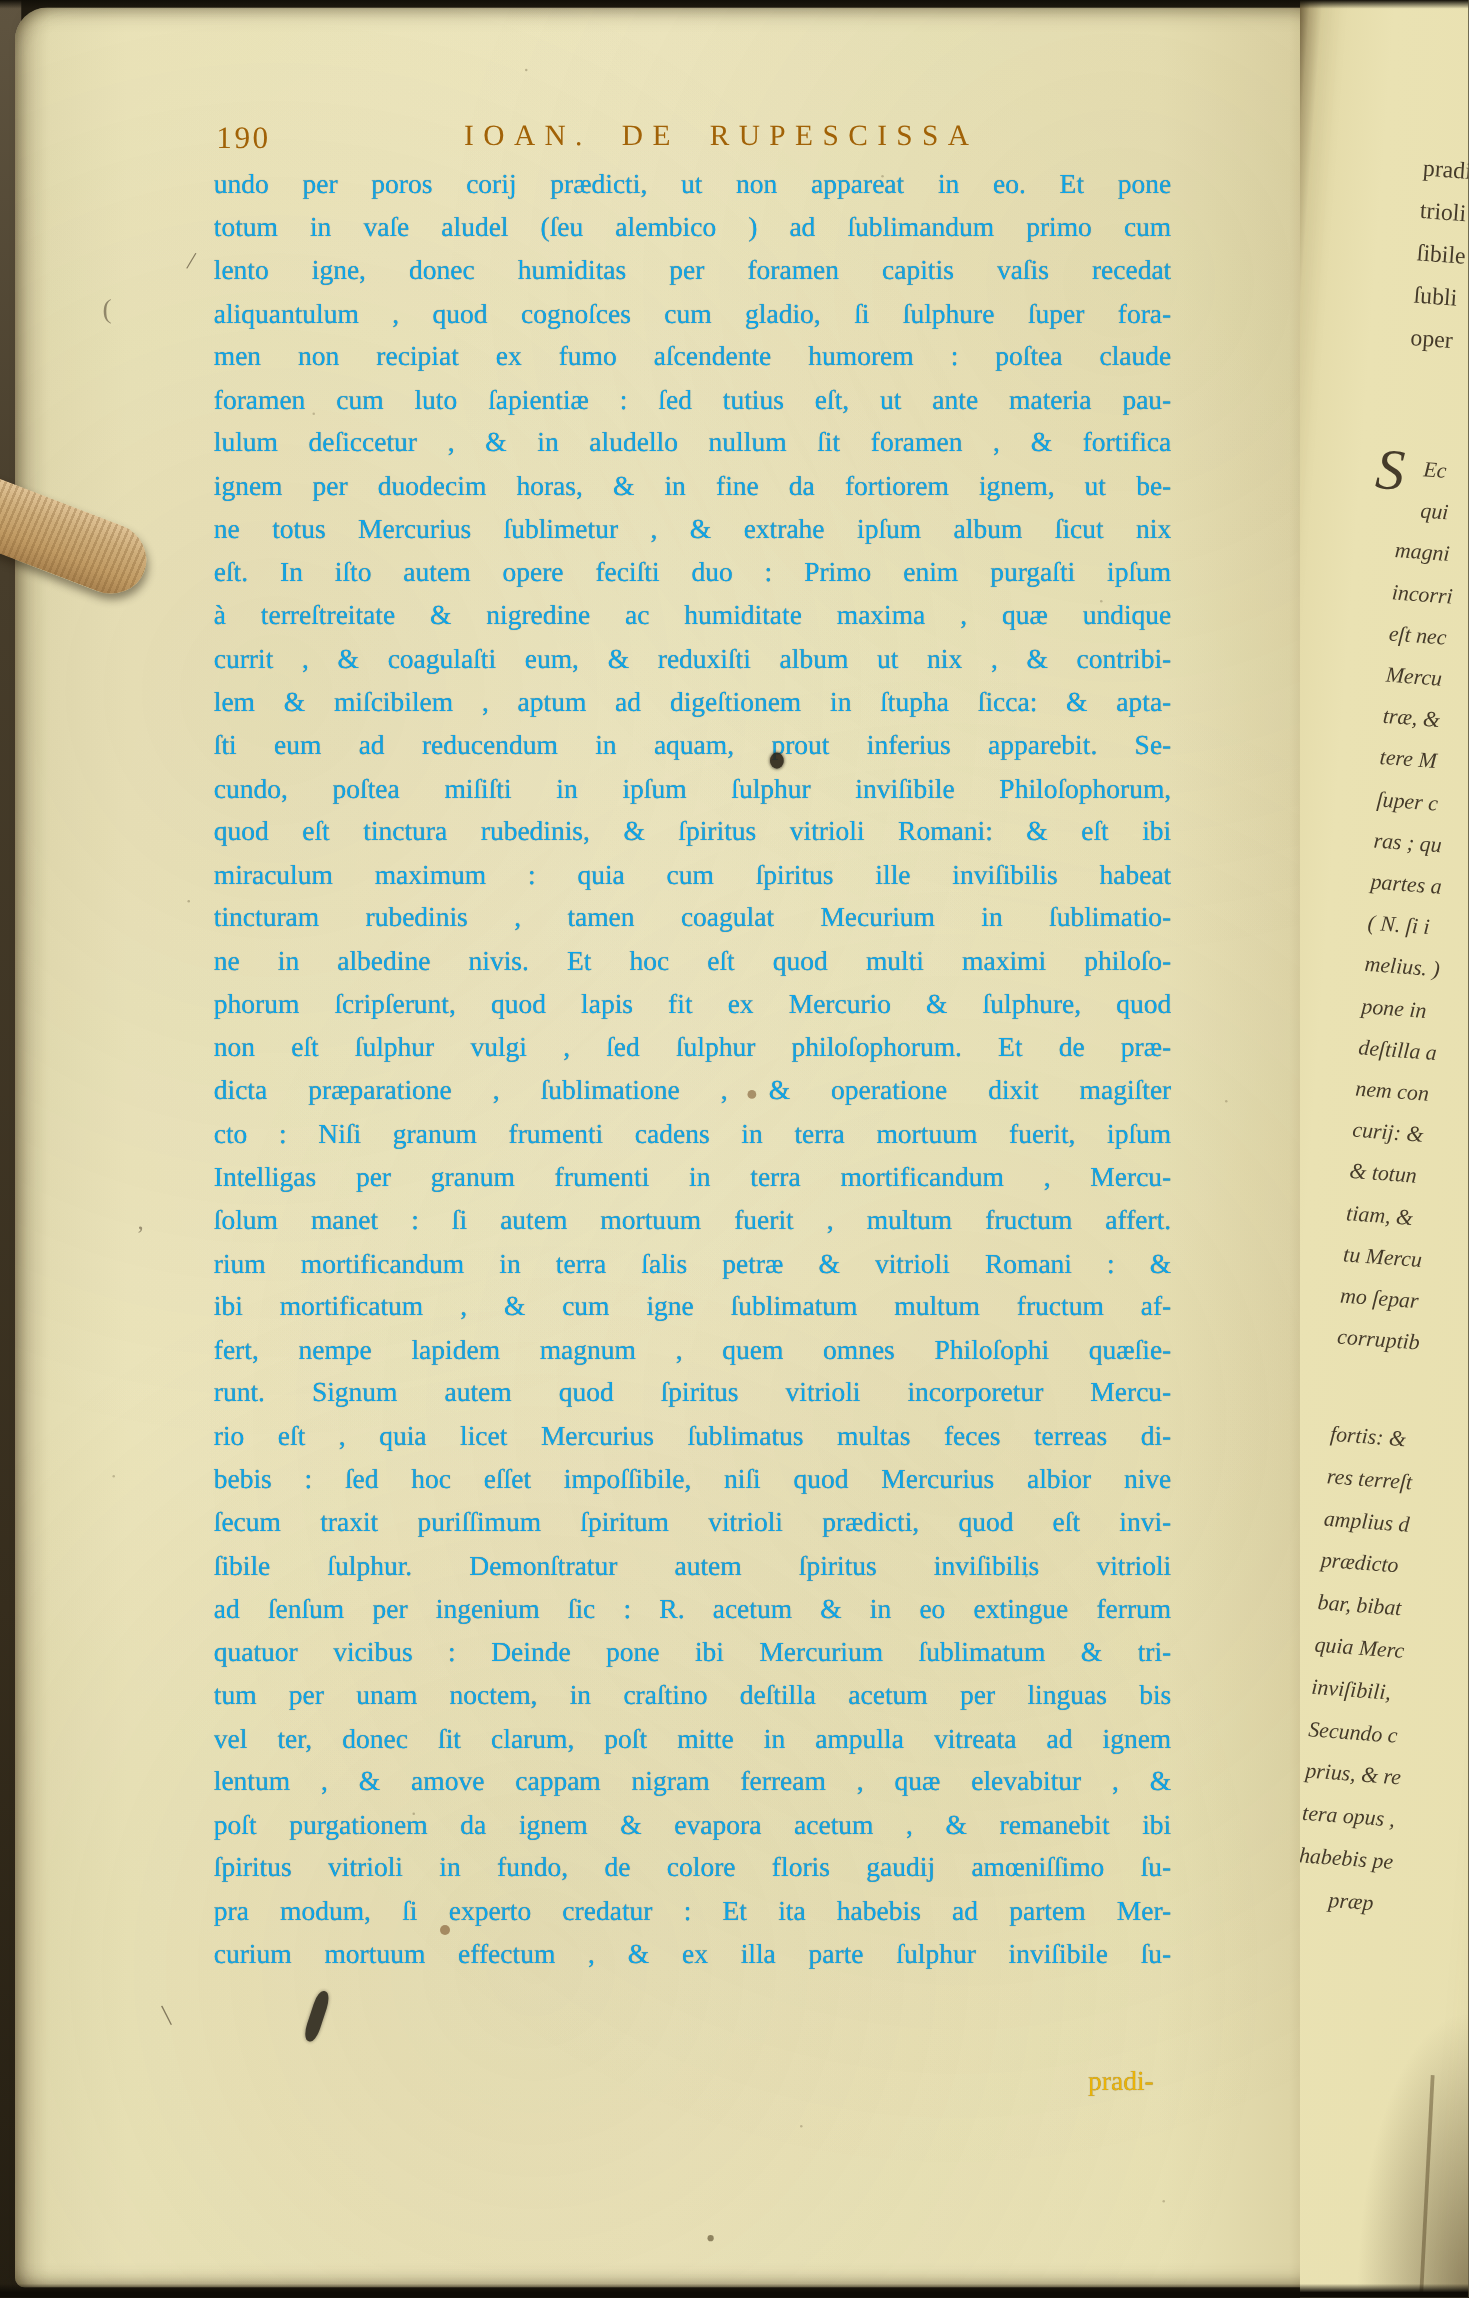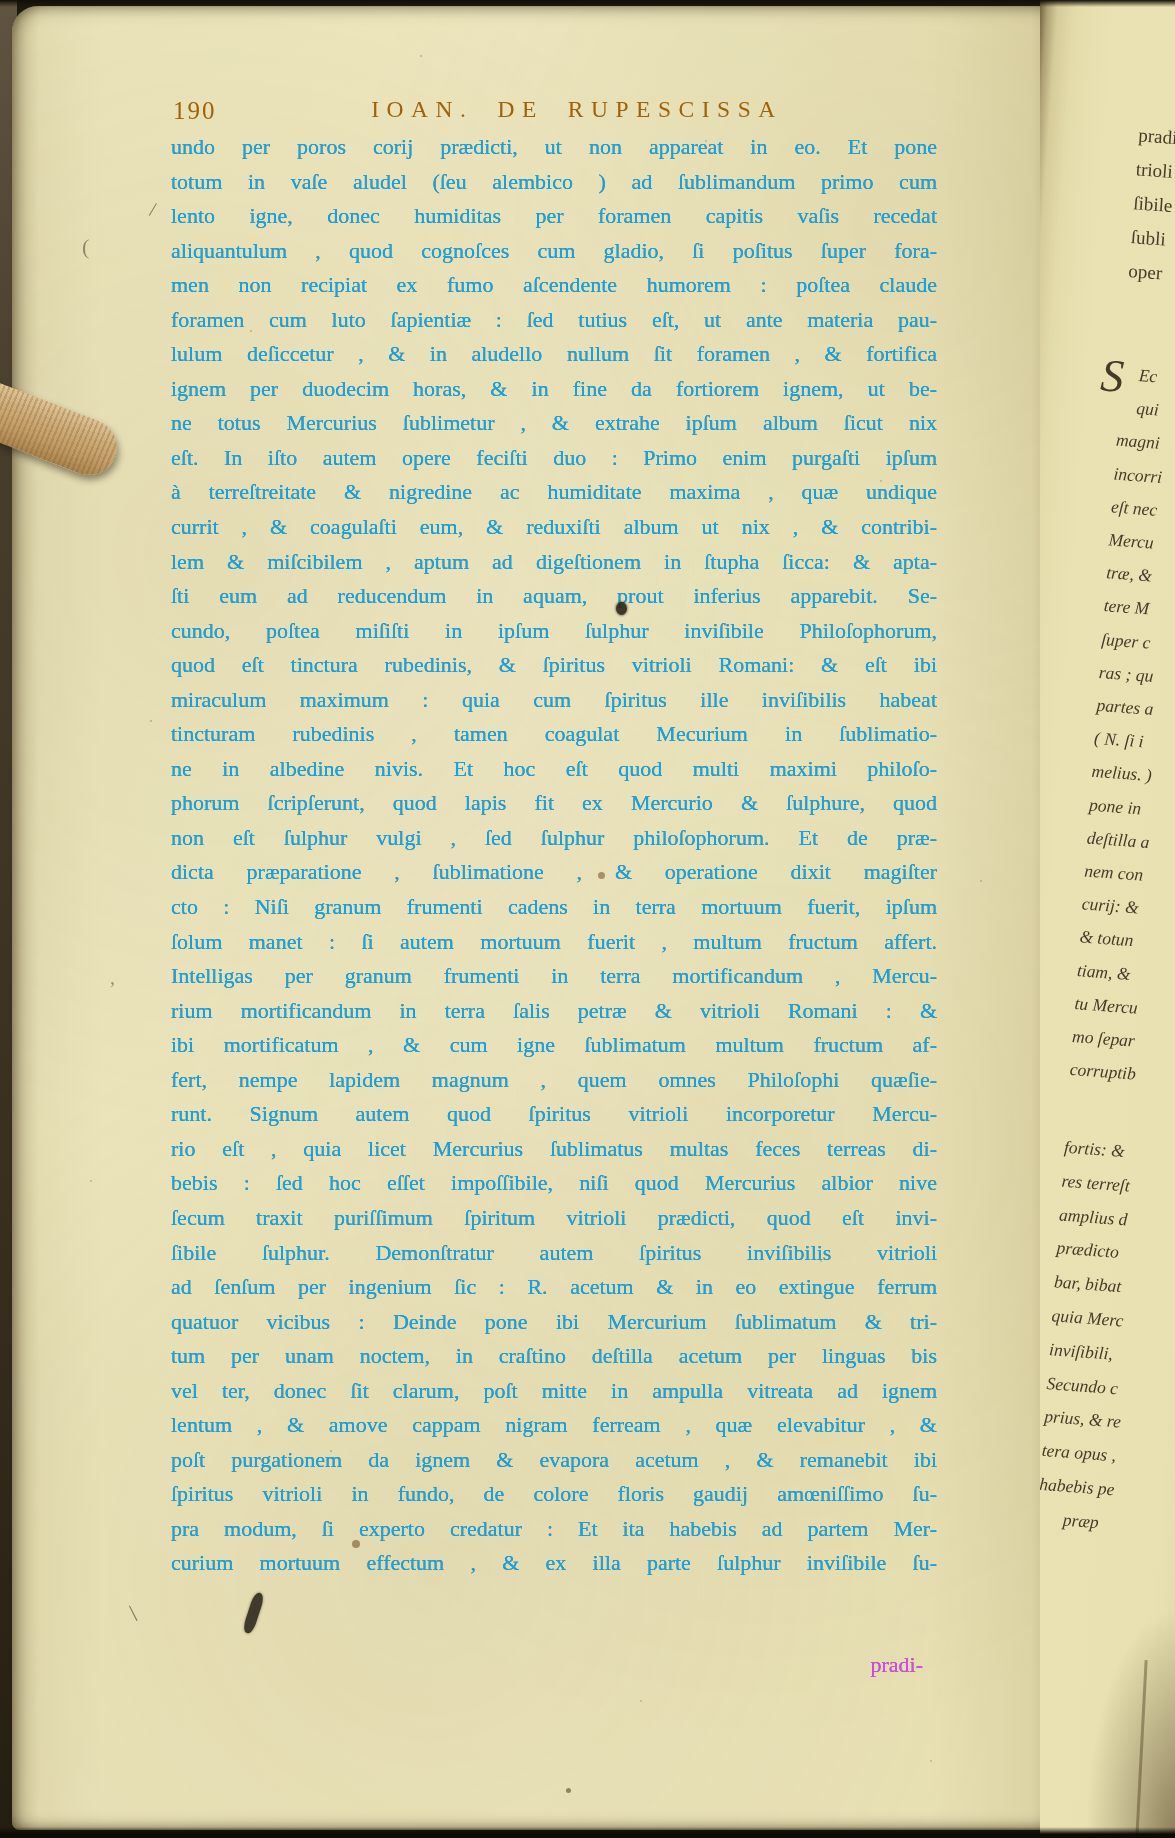--- a/index.html
+++ b/index.html
@@ -33,21 +33,21 @@
   .running-title{position:absolute;left:0;right:0;top:2px;text-align:center;
       font-size:23.5px;letter-spacing:.32em;word-spacing:.45em;padding-left:46px;white-space:nowrap;}
 
   
   .body-text{position:absolute;left:171px;top:130px;width:766px;z-index:3;
       font-size:22px;line-height:34.55px;color:#0ea5e9;
       text-shadow:0 0 .6px rgba(51,44,32,.65);}
   .bline{text-align:justify;text-align-last:justify;-moz-text-align-last:justify;
          height:34.55px;overflow:hidden;}
   .catchword{position:absolute;left:171px;top:1652px;width:752px;text-align:right;
-      font-size:22px;color:#d946ef;z-index:3;text-shadow:0 0 .6px rgba(51,44,32,.65);}
+      font-size:22px;color:#eab308;z-index:3;text-shadow:0 0 .6px rgba(51,44,32,.65);}
 
   
   .edge-wrap{position:absolute;left:1040px;top:0;width:135px;height:1838px;overflow:hidden;z-index:4;}
   .edge-rot{position:absolute;left:0;top:-50px;width:280px;height:1960px;
       transform-origin:100px 0;transform:rotate(4.2deg);
       background:linear-gradient(90deg, rgba(57,47,26,.85) 0, #7a6b47 5px, #b3a679 12px,
                  #d9cf9d 22px, #e5dcab 40px, #eae2b3 80px, #e8e0b0 100%);
       box-shadow:inset 0 0 40px rgba(120,100,60,.25);}
   .efragcol{position:absolute;left:112px;width:165px;color:#453b2a;}
   .frag-top{top:168px;font-size:19px;line-height:34px;}
@@ -111,42 +111,42 @@
 
   <div class="running-header">
     <span class="page-number">190</span>
     <span class="running-title">IOAN. DE RUPESCISSA</span>
   </div>
 
   <div class="body-text">
       <div class="bline">undo per poros corij prædicti, ut non appareat in eo. Et pone</div>
       <div class="bline">totum in vaſe aludel (ſeu alembico ) ad ſublimandum primo cum</div>
       <div class="bline">lento igne, donec humiditas per foramen capitis vaſis recedat</div>
-      <div class="bline">aliquantulum , quod cognoſces cum gladio, ſi poſitus ſuper fora-</div>
+      <div class="bline">aliquantulum , quod cognoſces cum gladio, ſi ſulphure ſuper fora-</div>
       <div class="bline">men non recipiat ex fumo aſcendente humorem : poſtea claude</div>
       <div class="bline">foramen cum luto ſapientiæ : ſed tutius eſt, ut ante materia pau-</div>
       <div class="bline">lulum deſiccetur , &amp; in aludello nullum ſit foramen , &amp; fortifica</div>
       <div class="bline">ignem per duodecim horas, &amp; in fine da fortiorem ignem, ut be-</div>
       <div class="bline">ne totus Mercurius ſublimetur , &amp; extrahe ipſum album ſicut nix</div>
       <div class="bline">eſt. In iſto autem opere feciſti duo : Primo enim purgaſti ipſum</div>
       <div class="bline">à terreſtreitate &amp; nigredine ac humiditate maxima , quæ undique</div>
       <div class="bline">currit , &amp; coagulaſti eum, &amp; reduxiſti album ut nix , &amp; contribi-</div>
       <div class="bline">lem &amp; miſcibilem , aptum ad digeſtionem in ſtupha ſicca: &amp; apta-</div>
       <div class="bline">ſti eum ad reducendum in aquam, prout inferius apparebit. Se-</div>
       <div class="bline">cundo, poſtea miſiſti in ipſum ſulphur inviſibile Philoſophorum,</div>
       <div class="bline">quod eſt tinctura rubedinis, &amp; ſpiritus vitrioli Romani: &amp; eſt ibi</div>
       <div class="bline">miraculum maximum : quia cum ſpiritus ille inviſibilis habeat</div>
       <div class="bline">tincturam rubedinis , tamen coagulat Mecurium in ſublimatio-</div>
       <div class="bline">ne in albedine nivis. Et hoc eſt quod multi maximi philoſo-</div>
       <div class="bline">phorum ſcripſerunt, quod lapis fit ex Mercurio &amp; ſulphure, quod</div>
       <div class="bline">non eſt ſulphur vulgi , ſed ſulphur philoſophorum. Et de præ-</div>
       <div class="bline">dicta præparatione , ſublimatione , &amp; operatione dixit magiſter</div>
       <div class="bline">cto : Niſi granum frumenti cadens in terra mortuum fuerit, ipſum</div>
+      <div class="bline">Intelligas per granum frumenti in terra mortificandum , Mercu-</div>
       <div class="bline">ſolum manet : ſi autem mortuum fuerit , multum fructum affert.</div>
-      <div class="bline">Intelligas per granum frumenti in terra mortificandum , Mercu-</div>
       <div class="bline">rium mortificandum in terra ſalis petræ &amp; vitrioli Romani : &amp;</div>
       <div class="bline">ibi mortificatum , &amp; cum igne ſublimatum multum fructum af-</div>
       <div class="bline">fert, nempe lapidem magnum , quem omnes Philoſophi quæſie-</div>
       <div class="bline">runt. Signum autem quod ſpiritus vitrioli incorporetur Mercu-</div>
       <div class="bline">rio eſt , quia licet Mercurius ſublimatus multas feces terreas di-</div>
       <div class="bline">bebis : ſed hoc eſſet impoſſibile, niſi quod Mercurius albior nive</div>
       <div class="bline">ſecum traxit puriſſimum ſpiritum vitrioli prædicti, quod eſt invi-</div>
       <div class="bline">ſibile ſulphur. Demonſtratur autem ſpiritus inviſibilis vitrioli</div>
       <div class="bline">ad ſenſum per ingenium ſic : R. acetum &amp; in eo extingue ferrum</div>
       <div class="bline">quatuor vicibus : Deinde pone ibi Mercurium ſublimatum &amp; tri-</div>

